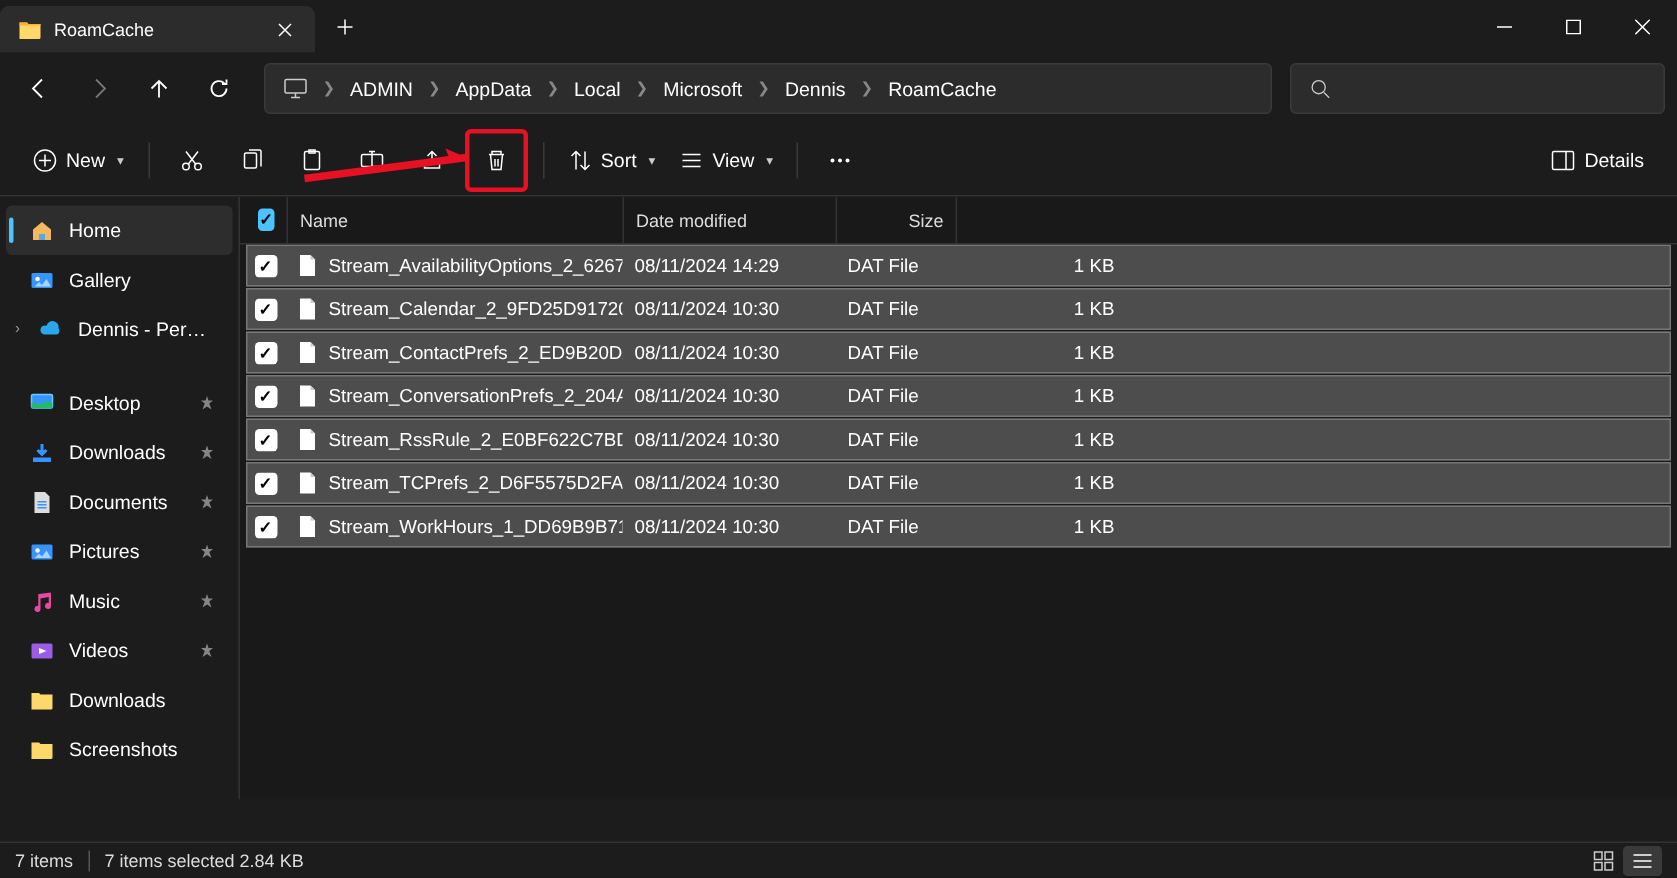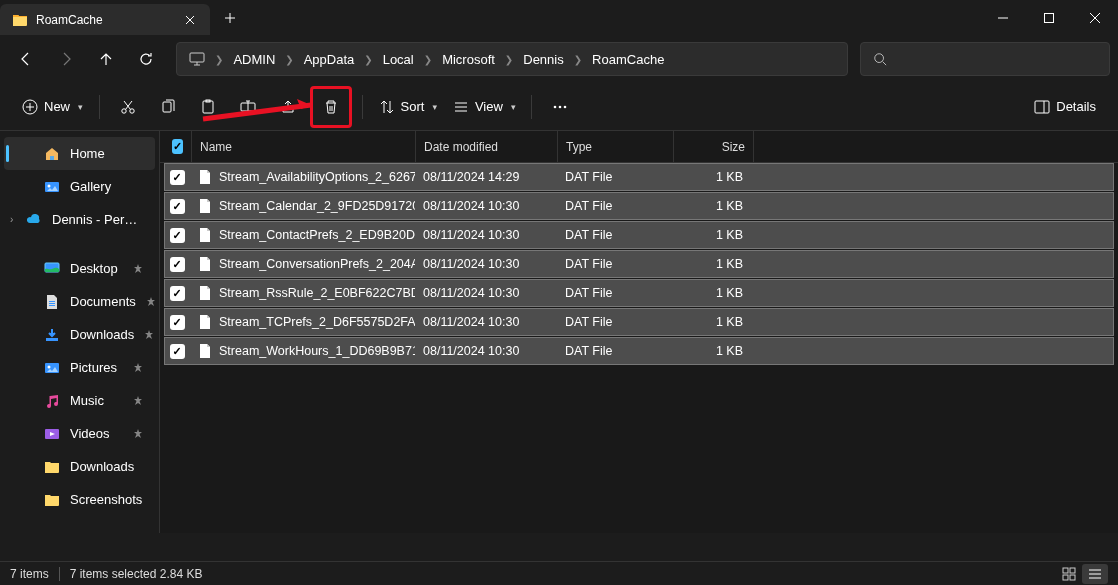--- a/index.html
+++ b/index.html
@@ -35,21 +35,21 @@
   .tool-highlight .tool-btn { margin:0; }
   .arrow-annotation { position: relative; }
   .red-arrow { position: absolute; left: -120px; top: 8px; pointer-events: none; }
   .toolbar-spacer { flex: 1; }
   .chev { font-size: 9px; color: #ccc; margin-left: 2px; }
   
   
   .content { flex: 1; display: flex; overflow: hidden; }
   .sidebar { width: 160px; background: #1c1c1c; border-right: 1px solid #333; overflow-y: auto; padding-top: 6px; }
   .side-item { height: 33px; display: flex; align-items: center; padding: 0 12px 0 22px; gap: 10px; font-size: 13px; border-radius: 4px; margin: 0 4px; position: relative; }
-  .side-item.home { padding-left: 40px; }
+  .side-item.home { padding-left: 16px; }
   .side-item.active { background: #2d2d2d; }
   .side-item.active::before { content:""; position:absolute; left:2px; top:8px; bottom:8px; width:3px; background:#4cc2ff; border-radius:2px; }
   .side-item .pin { margin-left: auto; opacity: 0.6; }
   .side-item .expand { position:absolute; left:6px; font-size:10px; color:#999; }
   .side-gap { height: 16px; }
   .side-icon { width:16px; height:16px; display:flex; align-items:center; justify-content:center; flex-shrink:0; }
   .side-icon svg { width:16px; height:16px; }
   
   
   .filepane { flex: 1; background: #191919; display: flex; flex-direction: column; overflow: hidden; }
@@ -302,48 +302,48 @@
           <span>Desktop</span>
           <span class="pin">
             <svg width="10" height="10" viewBox="0 0 10 10">
               <path fill="#ccc" d="M5 0l1 3h3L6.5 5 8 9 5 7 2 9l1.5-4L1 3h3z"></path>
             </svg>
           </span>
         </div>
         <div class="side-item home">
           <span class="side-icon">
             <svg viewBox="0 0 16 16">
+              <path fill="#3794ff" d="M8 2v7M5 6l3 3 3-3" stroke="#3794ff" stroke-width="2"></path>
+              <rect x="2" y="11" width="12" height="3" fill="#3794ff"></rect>
+            </svg>
+          </span>
+          <span>Downloads</span>
+          <span class="pin">
+            <svg width="10" height="10" viewBox="0 0 10 10">
+              <path fill="#ccc" d="M5 0l1 3h3L6.5 5 8 9 5 7 2 9l1.5-4L1 3h3z"></path>
+            </svg>
+          </span>
+        </div>
+        <div class="side-item home">
+          <span class="side-icon">
+            <svg viewBox="0 0 16 16">
               <path fill="#ddd" d="M3 1h7l3 3v11H3z"></path>
               <path fill="#3794ff" d="M5 7h6v1H5zm0 2h6v1H5zm0 2h6v1H5z"></path>
             </svg>
           </span>
           <span>Documents</span>
           <span class="pin">
             <svg width="10" height="10" viewBox="0 0 10 10">
               <path fill="#ccc" d="M5 0l1 3h3L6.5 5 8 9 5 7 2 9l1.5-4L1 3h3z"></path>
             </svg>
           </span>
         </div>
         <div class="side-item home">
           <span class="side-icon">
             <svg viewBox="0 0 16 16">
-              <path fill="#3794ff" d="M8 2v7M5 6l3 3 3-3" stroke="#3794ff" stroke-width="2"></path>
-              <rect x="2" y="11" width="12" height="3" fill="#3794ff"></rect>
-            </svg>
-          </span>
-          <span>Downloads</span>
-          <span class="pin">
-            <svg width="10" height="10" viewBox="0 0 10 10">
-              <path fill="#ccc" d="M5 0l1 3h3L6.5 5 8 9 5 7 2 9l1.5-4L1 3h3z"></path>
-            </svg>
-          </span>
-        </div>
-        <div class="side-item home">
-          <span class="side-icon">
-            <svg viewBox="0 0 16 16">
               <rect x="1" y="3" width="14" height="10" rx="1" fill="#3794ff"></rect>
               <circle cx="5" cy="7" r="1.5" fill="#fff"></circle>
               <path fill="#a7d3ff" d="M3 12l3-3 2 2 3-4 3 5z"></path>
             </svg>
           </span>
           <span>Pictures</span>
           <span class="pin">
             <svg width="10" height="10" viewBox="0 0 10 10">
               <path fill="#ccc" d="M5 0l1 3h3L6.5 5 8 9 5 7 2 9l1.5-4L1 3h3z"></path>
             </svg>
@@ -398,23 +398,20 @@
   <div class="filepane">
     <div class="headers">
       <div class="hdr hdr-check">
           <span class="checkbox hdr-cb">✓</span>
         </div>
       <div class="hdr hdr-name">
           <span>Name</span>
         </div>
       <div class="hdr hdr-date">
           <span>Date modified</span>
-        </div>
-      <div class="hdr hdr-type">
-          <span>Type</span>
         </div>
       <div class="hdr hdr-size">
           <span>Size</span>
         </div>
     </div>
     <div class="rows" id="rows-container">
         <div class="row">
           <div class="cell cell-check">
             <span class="checkbox">✓</span>
           </div>

